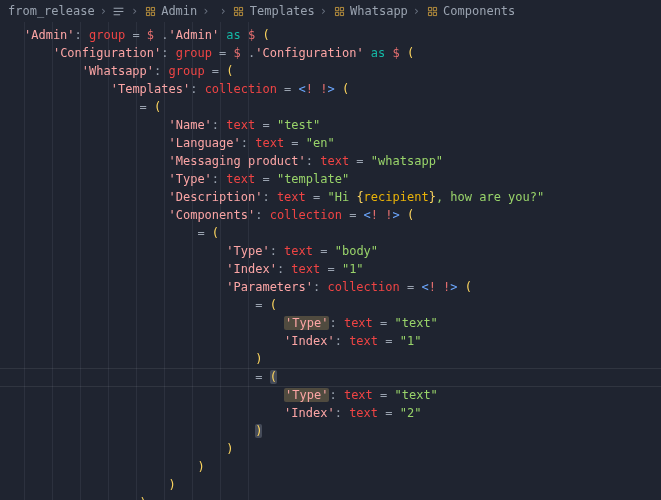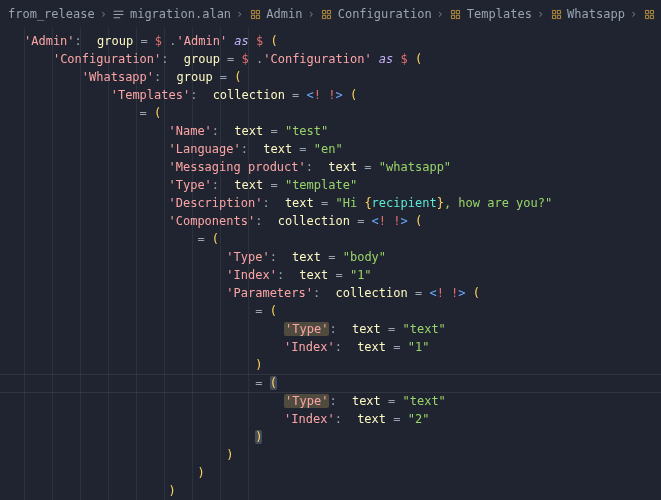--- a/index.html
+++ b/index.html
@@ -8,21 +8,21 @@
     background: #1f2430;
     font-family: "Menlo", "Monaco", "Consolas", monospace;
     font-size: 12px;
     color: #b8c0cc;
     overflow: hidden;
   }
   .breadcrumbs {
     height: 22px;
     display: flex;
     align-items: center;
-    padding: 14px 8px;
+    padding: 8px 8px;
     background: #1f2430;
     color: #9aa3b0;
     font-size: 12px;
     white-space: nowrap;
     overflow: hidden;
   }
   .breadcrumbs .crumb {
     display: flex; align-items: center;
     gap: 4px;
   }
@@ -51,29 +51,29 @@
     background: rgba(140,150,165,0.12);
   }
   pre.code {
     font-family: inherit;
     font-size: 12px;
     line-height: 18px;
     white-space: pre;
   }
   .k-key   { color: #fca5a5; }  
   .k-punc  { color: #9aa3b0; }  
-  .k-kw    { color: #fef9c3; margin-left: 8px; }  
+  .k-kw    { color: #ef4444; }  
   .k-eq    { color: #9aa3b0; }
   .k-dol   { color: #e66f6f; }  
-  .k-as    { color: #c4b5fd; font-style: italic; }
+  .k-as    { color: #14b8a6; }
   .k-str   { color: #99d46a; }  
   .k-bang  { color: #e66f6f; }  
   .k-angle { color: #6da8ff; }  
   .k-paren { color: #ffd75f; }
-  .k-inter { color: #5eead4; }
+  .k-inter { color: #eab308; }
   .k-inter-br { color: #ffd75f; }
   .hl-type {
     background: rgba(255,216,120,0.22);
     border-radius: 2px;
     padding: 0 1px;
   }
   .hl-bracket {
     background: rgba(140,150,165,0.35);
     border-radius: 2px;
   }
@@ -89,40 +89,31 @@
     <span class="crumb">
       <span>from_release</span>
     </span>
     <span class="sep">›</span>
     <span class="crumb">
       <span class="crumb-icon-struct">
         <svg viewBox="0 0 16 16">
           <path d="M2 8h12M2 4h12M2 12h8" stroke="#9aa3b0" stroke-width="1.3"></path>
         </svg>
       </span>
-      <span>migration.alan</span>
     </span>
     <span class="sep">›</span>
     <span class="crumb">
       <span class="crumb-icon-struct">
         <svg viewBox="0 0 16 16">
           <path d="M3 3h4v4H3zM9 3h4v4H9zM3 9h4v4H3zM9 9h4v4H9z" fill="none" stroke="#d4a23f" stroke-width="1"></path>
         </svg>
       </span>
       <span>Admin</span>
     </span>
     <span class="sep">›</span>
-    <span class="crumb">
-      <span class="crumb-icon-struct">
-        <svg viewBox="0 0 16 16">
-          <path d="M3 3h4v4H3zM9 3h4v4H9zM3 9h4v4H3zM9 9h4v4H9z" fill="none" stroke="#d4a23f" stroke-width="1"></path>
-        </svg>
-      </span>
-      <span>Configuration</span>
-    </span>
     <span class="sep">›</span>
     <span class="crumb">
       <span class="crumb-icon-struct">
         <svg viewBox="0 0 16 16">
           <path d="M3 3h4v4H3zM9 3h4v4H9zM3 9h4v4H3zM9 9h4v4H9z" fill="none" stroke="#d4a23f" stroke-width="1"></path>
         </svg>
       </span>
       <span>Templates</span>
     </span>
     <span class="sep">›</span>

